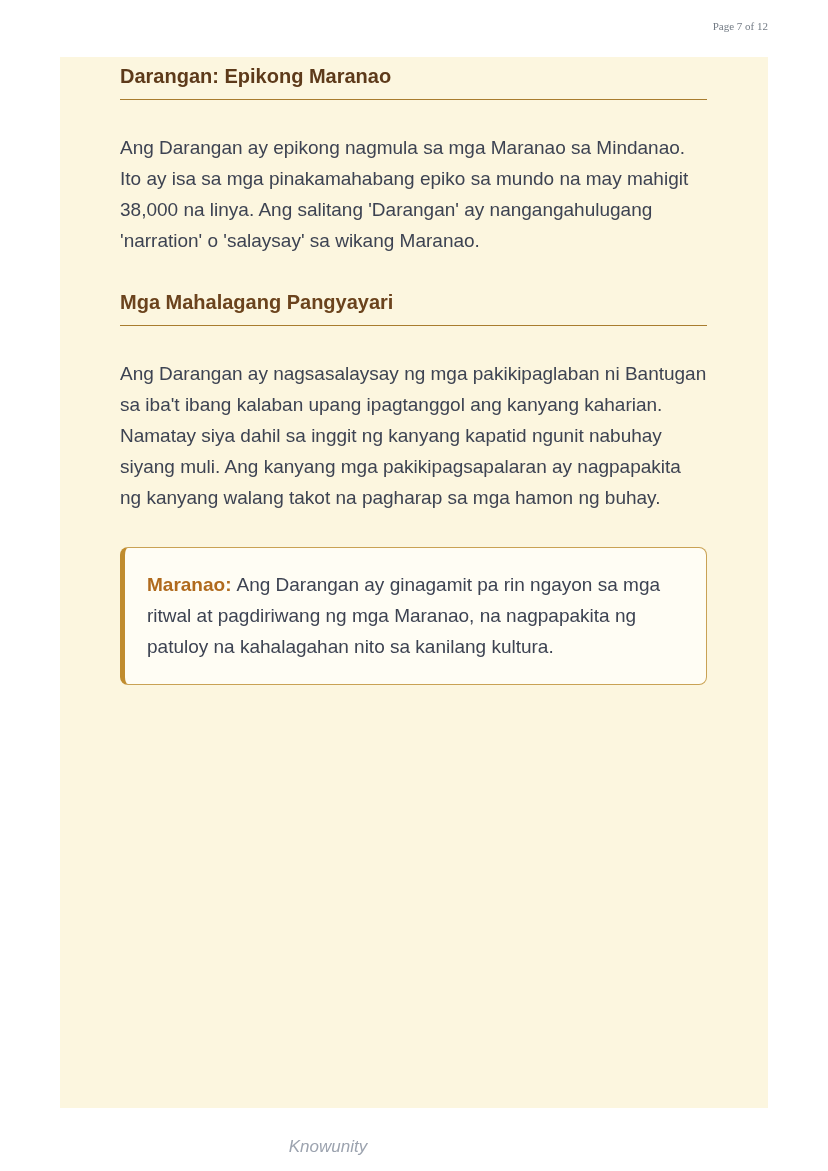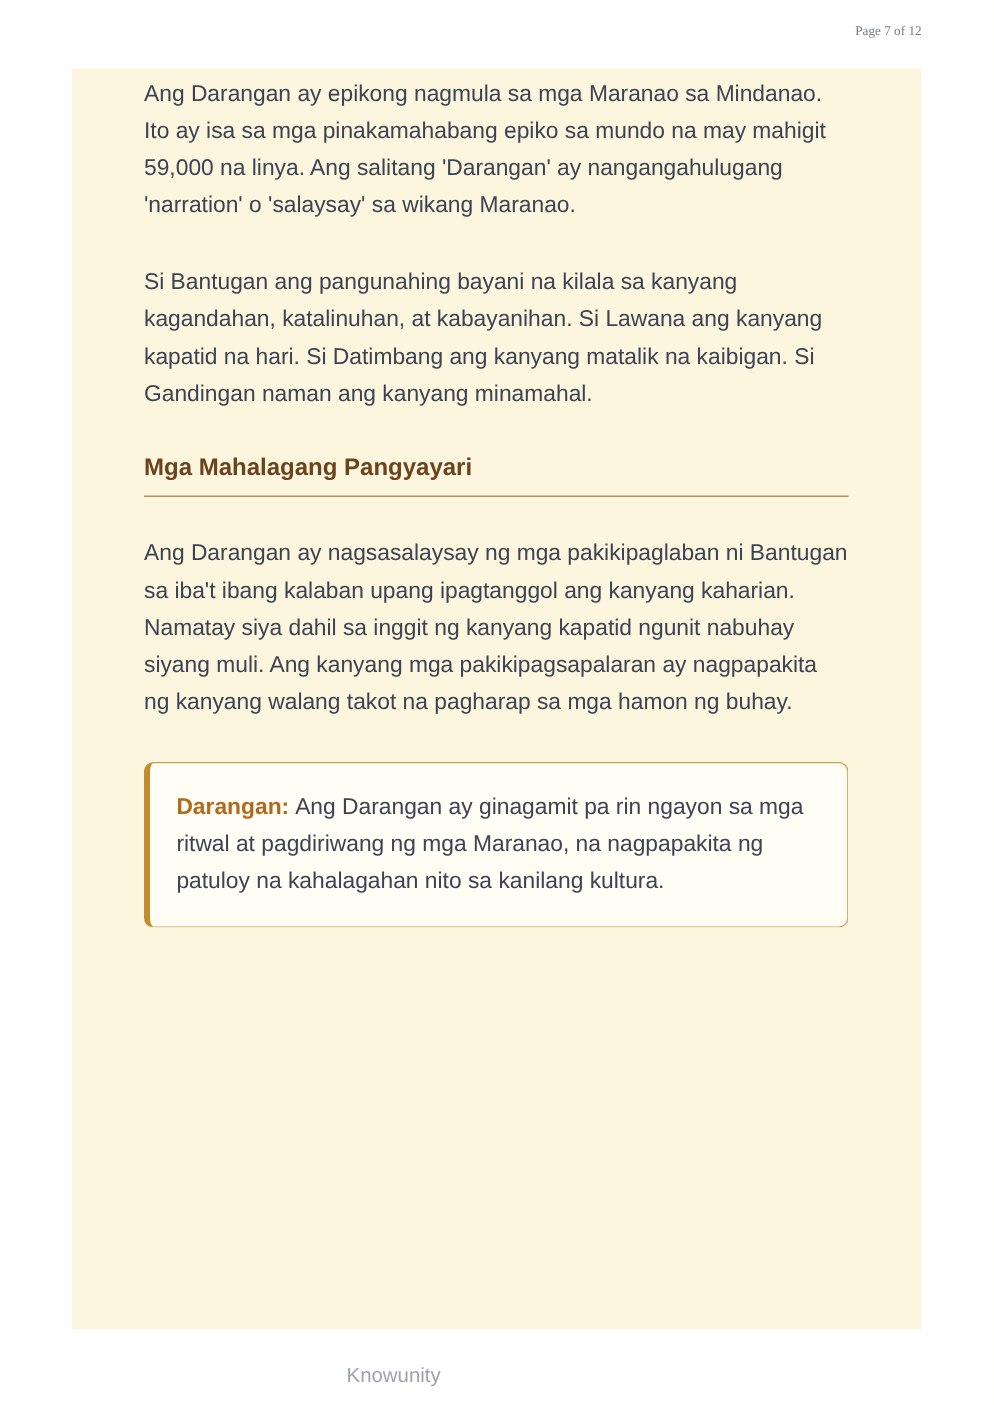--- a/index.html
+++ b/index.html
@@ -79,43 +79,44 @@
     margin-right: 5px;
   }
   .footer-brand {
     position: absolute;
     bottom: 14px;
     left: 0;
     width: 656px;
     text-align: center;
     font-size: 17px;
     color: #9ca3af;
+    font-style: italic;
   }
 </style>
 </head>
 <body>
 
 <div class="page">
 
   <div class="page-number">Page 7 of 12</div>
 
   <div class="content-card">
 
+    <h1 class="doc-title">Darangan: Epikong Maranao</h1>
 
 
-    <p class="body-paragraph">Ang Darangan ay epikong nagmula sa mga Maranao sa Mindanao. Ito ay isa sa mga pinakamahabang epiko sa mundo na may mahigit 59,000 na linya. Ang salitang 'Darangan' ay nangangahulugang 'narration' o 'salaysay' sa wikang Maranao.</p>
+    <p class="body-paragraph">Ang Darangan ay epikong nagmula sa mga Maranao sa Mindanao. Ito ay isa sa mga pinakamahabang epiko sa mundo na may mahigit 38,000 na linya. Ang salitang 'Darangan' ay nangangahulugang 'narration' o 'salaysay' sa wikang Maranao.</p>
 
 
-    <p class="body-paragraph">Si Bantugan ang pangunahing bayani na kilala sa kanyang kagandahan, katalinuhan, at kabayanihan. Si Lawana ang kanyang kapatid na hari. Si Datimbang ang kanyang matalik na kaibigan. Si Gandingan naman ang kanyang minamahal.</p>
 
     <h2 class="section-heading">Mga Mahalagang Pangyayari</h2>
 
     <p class="body-paragraph">Ang Darangan ay nagsasalaysay ng mga pakikipaglaban ni Bantugan sa iba't ibang kalaban upang ipagtanggol ang kanyang kaharian. Namatay siya dahil sa inggit ng kanyang kapatid ngunit nabuhay siyang muli. Ang kanyang mga pakikipagsapalaran ay nagpapakita ng kanyang walang takot na pagharap sa mga hamon ng buhay.</p>
 
     <div class="example-box">
-      <span class="example-label">Darangan:</span><span>Ang Darangan ay ginagamit pa rin ngayon sa mga ritwal at pagdiriwang ng mga Maranao, na nagpapakita ng patuloy na kahalagahan nito sa kanilang kultura.</span>
+      <span class="example-label">Maranao:</span><span>Ang Darangan ay ginagamit pa rin ngayon sa mga ritwal at pagdiriwang ng mga Maranao, na nagpapakita ng patuloy na kahalagahan nito sa kanilang kultura.</span>
     </div>
 
   </div>
 
   <div class="footer-brand">Knowunity</div>
 
 </div>
 
 </body></html>

